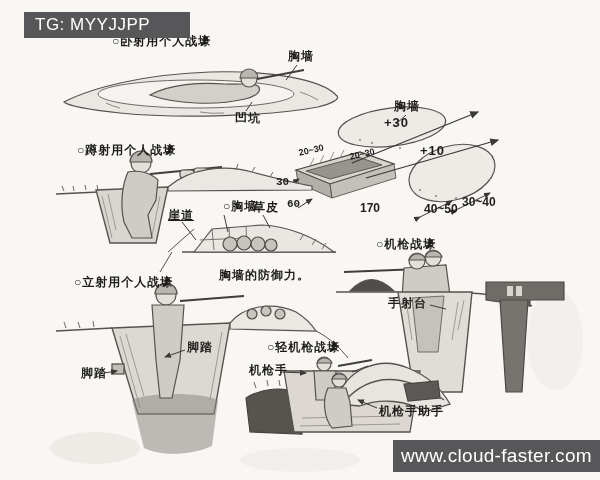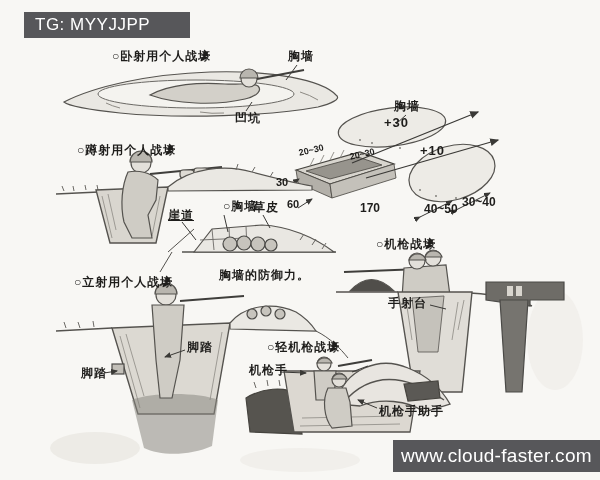--- a/index.html
+++ b/index.html
@@ -14,21 +14,21 @@
     display:flex; align-items:center; box-sizing:border-box;
   }
   .badge.tg { left:24px; top:12px; width:166px; height:26px;
     font-size:17px; padding-left:11px; letter-spacing:.5px; }
   .badge.url { left:393px; top:440px; width:207px; height:32px;
     font-size:19px; justify-content:center; letter-spacing:.3px; }
   .lbl {
     position:absolute; white-space:nowrap; color:#1e1d1b;
     font-weight:700; font-size:12px; letter-spacing:1px; line-height:1.1;
   }
-  .num { font-size:11px; letter-spacing:0; }
+  .num { font-size:11px; letter-spacing:0;font-family:Liberation Mono, monospace; }
   .fs13 { font-size:13px; }
   .fs12 { font-size:12px; letter-spacing:0; }
   .fs11 { font-size:12px;text-decoration:underline; }
   .fs9  { font-size:9px; letter-spacing:0; }
   .rot  { transform:rotate(-13deg); transform-origin:left top; }
   .wm {
     position:absolute; left:451px; top:399px; color:#c8c6c2;
     font-size:13px; font-weight:400; letter-spacing:2px;
     display:flex; align-items:center; gap:4px;
   }
@@ -232,21 +232,21 @@
       <line x1="263" y1="215" x2="270" y2="228"></line>
       <line x1="182" y1="222" x2="196" y2="240"></line>
       <line x1="430" y1="305" x2="446" y2="309"></line>
       <line x1="104" y1="373" x2="117" y2="371" marker-end="url(#ah)"></line>
       <line x1="185" y1="350" x2="165" y2="357" marker-end="url(#ah)"></line>
       <line x1="280" y1="372" x2="306" y2="373" marker-end="url(#ah)"></line>
       <line x1="377" y1="408" x2="358" y2="400" marker-end="url(#ah)"></line>
     </g>
   </svg>
 
-  <div class="lbl" style="left:112px; top:50px">○卧射用个人战壕</div>
+  <div class="lbl" style="left:112px; top:35px">○卧射用个人战壕</div>
   <div class="lbl" style="left:288px; top:50px">胸墙</div>
   <div class="lbl" style="left:235px; top:112px">凹坑</div>
 
   <div class="lbl" style="left:77px; top:144px">○蹲射用个人战壕</div>
 
   <div class="lbl" style="left:394px; top:100px">胸墙</div>
   <div class="lbl fs13" style="left:384px; top:116px">+30</div>
   <div class="lbl fs13" style="left:420px; top:144px">+10</div>
   <div class="lbl fs9 rot" style="left:298px; top:149px">20~30</div>
   <div class="lbl fs9 rot" style="left:349px; top:153px">20~30</div>

